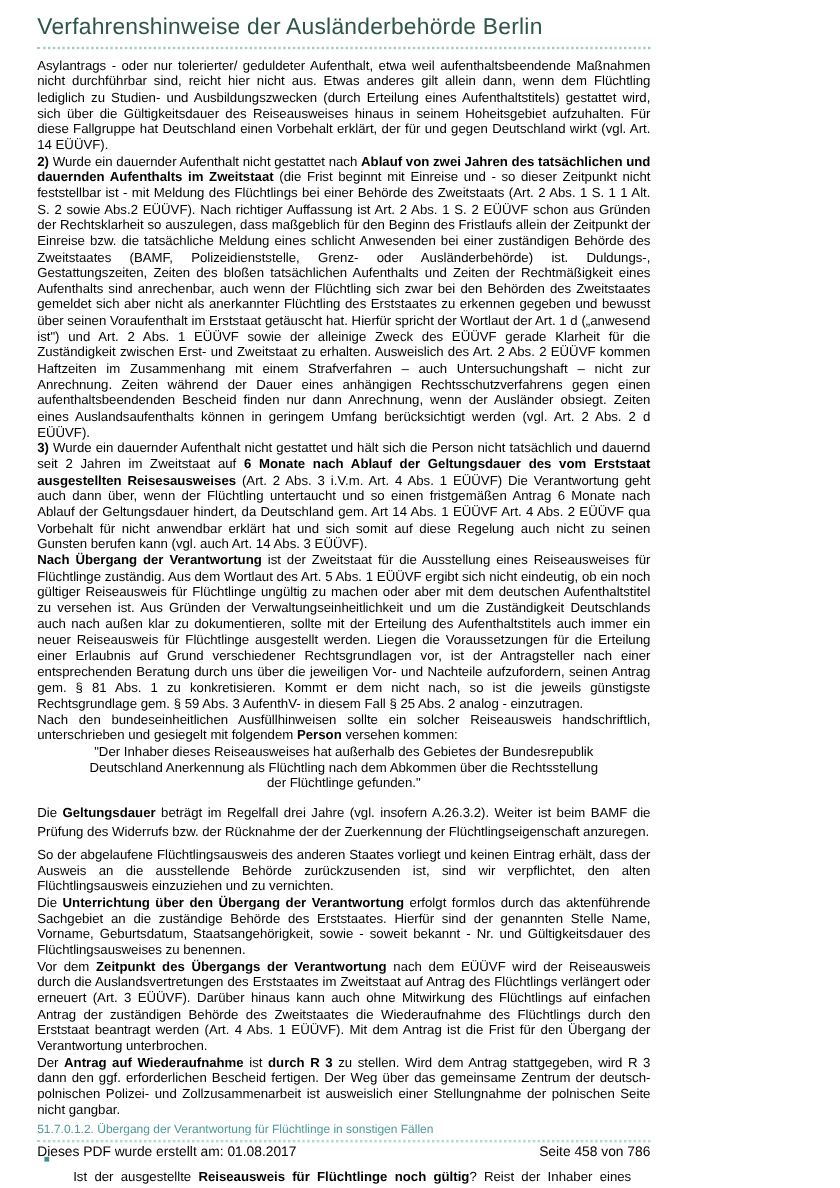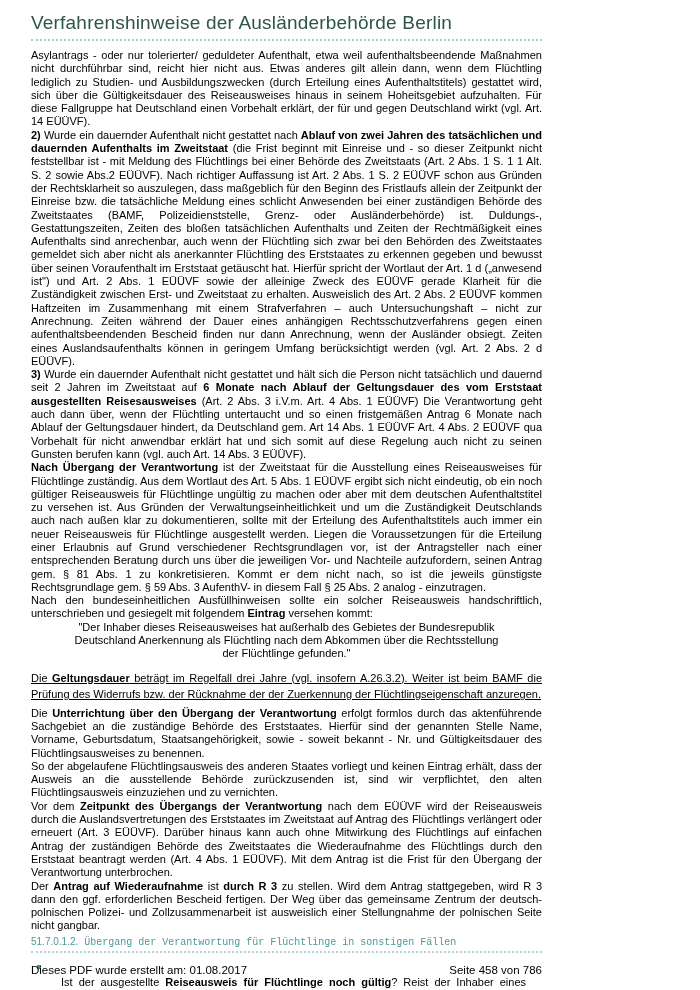--- a/index.html
+++ b/index.html
@@ -3,51 +3,51 @@
 <meta charset="utf-8">
 <style>
   html,body{margin:0;padding:0;background:#ffffff;}
   body{width:700px;height:990px;font-family:"Liberation Sans",sans-serif;color:#000;}
   .page{position:relative;width:572px;height:990px;box-sizing:border-box;padding:8px 30px 0 31px;background:#fff;overflow:hidden;}
   .doc-title{margin:4px 0 5px 0;font-size:19px;font-weight:400;color:#2d554a;letter-spacing:.2px;}
   .rule{height:0;border-top:2px dotted #a5cbc8;margin:0 0 8px 0;}
   .para{margin:0;font-size:11px;line-height:13.3px;text-align:justify;}
   .b{font-weight:bold;}
   .quote{text-align:center;padding:0 42px;}
-  .para.loose{line-height:16.5px;margin-top:9px;text-decoration:underline;}
+  .para.loose{line-height:16.5px;margin-top:9px;}
   .gap-sm{height:4px;}
   .section-head{margin-top:3px;font-size:10px;color:#4f989b;line-height:12px;}
   .section-number{color:#4f989b;cursor:pointer;}
-  .section-label{color:#4f989b;font-family:Liberation Mono, monospace;}
+  .section-label{color:#4f989b;}
   .section-rule{height:0;border-top:2px dotted #b5d4d1;margin:2px 0 3px 0;}
   .bullet-item{display:flex;margin-top:5px;padding-left:6px;}
   .bullet-square{flex:0 0 auto;width:4px;height:4px;background:#3f8f96;margin:7px 4px 0 0;}
   .bullet-text{margin:16px;font-size:11px;line-height:17.6px;text-align:justify;}
-  .footer{position:absolute;left:31px;right:30px;bottom:13px;display:flex;justify-content:space-between;font-size:11.5px;line-height:13px;color:#000;}
+  .footer{position:absolute;left:31px;right:30px;bottom:23px;display:flex;justify-content:space-between;font-size:11.5px;line-height:13px;color:#000;}
 </style>
 </head>
 <body>
 
 <div class="page">
 
   <h1 class="doc-title">Verfahrenshinweise der Ausländerbehörde Berlin</h1>
   <div class="rule"></div>
 
   <div>
     <p class="para"><span>Asylantrags -  oder nur tolerierter/ geduldeter  Aufenthalt, etwa weil aufenthaltsbeendende Maßnahmen nicht durchführbar sind, reicht hier nicht aus. Etwas anderes gilt allein dann, wenn dem Flüchtling lediglich zu Studien- und Ausbildungszwecken (durch Erteilung eines Aufenthaltstitels) gestattet wird, sich über die Gültigkeitsdauer des Reiseausweises hinaus in seinem Hoheitsgebiet aufzuhalten. Für diese Fallgruppe hat Deutschland einen Vorbehalt erklärt, der für und gegen Deutschland wirkt (vgl. Art. 14 EÜÜVF).</span></p>
     <p class="para"><span class="b">2)</span><span> Wurde ein dauernder Aufenthalt nicht gestattet nach </span><span class="b">Ablauf von zwei Jahren des tatsächlichen und dauernden Aufenthalts im Zweitstaat</span><span> (die Frist beginnt mit Einreise und - so dieser Zeitpunkt nicht feststellbar ist - mit Meldung des Flüchtlings bei einer Behörde des Zweitstaats (Art. 2 Abs. 1 S. 1 1 Alt. S. 2 sowie Abs.2 EÜÜVF). Nach richtiger Auffassung ist Art. 2 Abs. 1 S. 2 EÜÜVF schon aus Gründen der Rechtsklarheit so auszulegen, dass maßgeblich für den Beginn des Fristlaufs allein der Zeitpunkt der Einreise bzw. die tatsächliche Meldung eines schlicht Anwesenden bei einer zuständigen Behörde des Zweitstaates (BAMF, Polizeidienststelle, Grenz- oder Ausländerbehörde) ist. Duldungs-, Gestattungszeiten, Zeiten des bloßen tatsächlichen Aufenthalts und Zeiten der Rechtmäßigkeit eines Aufenthalts sind  anrechenbar, auch wenn der Flüchtling sich zwar bei den Behörden des Zweitstaates gemeldet sich aber nicht als anerkannter Flüchtling des Erststaates zu erkennen gegeben und bewusst über seinen Voraufenthalt im Erststaat getäuscht hat. Hierfür spricht der Wortlaut der Art. 1 d („anwesend ist") und Art. 2 Abs. 1 EÜÜVF sowie der alleinige Zweck des EÜÜVF gerade Klarheit für die Zuständigkeit zwischen Erst- und Zweitstaat zu erhalten. Ausweislich des Art. 2 Abs. 2 EÜÜVF kommen Haftzeiten im Zusammenhang mit einem Strafverfahren – auch Untersuchungshaft – nicht zur Anrechnung.  Zeiten während der Dauer eines anhängigen Rechtsschutzverfahrens gegen einen aufenthaltsbeendenden Bescheid  finden nur dann Anrechnung, wenn der Ausländer obsiegt. Zeiten eines Auslandsaufenthalts können in geringem Umfang berücksichtigt werden (vgl. Art. 2 Abs. 2 d EÜÜVF).</span></p>
     <p class="para"><span class="b">3)</span><span> Wurde ein dauernder Aufenthalt nicht gestattet und hält sich die Person nicht tatsächlich und dauernd seit 2 Jahren im Zweitstaat auf </span><span class="b">6 Monate nach Ablauf der Geltungsdauer des vom Erststaat ausgestellten Reisesausweises</span><span> (Art. 2 Abs. 3 i.V.m. Art. 4 Abs. 1 EÜÜVF) Die Verantwortung geht auch dann über, wenn der Flüchtling untertaucht und so einen fristgemäßen Antrag 6 Monate nach Ablauf der Geltungsdauer hindert, da Deutschland gem. Art 14 Abs. 1 EÜÜVF  Art. 4 Abs. 2 EÜÜVF qua Vorbehalt  für nicht anwendbar erklärt hat und sich somit auf diese Regelung auch nicht zu seinen Gunsten berufen kann (vgl. auch Art. 14 Abs. 3 EÜÜVF).</span></p>
     <p class="para"><span class="b">Nach Übergang der Verantwortung</span><span> ist der Zweitstaat für die Ausstellung eines Reiseausweises für Flüchtlinge zuständig. Aus dem Wortlaut des Art. 5 Abs. 1 EÜÜVF ergibt sich nicht eindeutig, ob ein noch gültiger Reiseausweis für Flüchtlinge ungültig zu machen oder aber mit dem deutschen Aufenthaltstitel zu versehen ist. Aus Gründen der Verwaltungseinheitlichkeit und um die Zuständigkeit Deutschlands auch nach außen klar zu dokumentieren, sollte mit der Erteilung des Aufenthaltstitels auch immer ein neuer Reiseausweis für Flüchtlinge ausgestellt werden. Liegen die Voraussetzungen für die Erteilung einer Erlaubnis auf Grund verschiedener Rechtsgrundlagen vor, ist der Antragsteller nach einer entsprechenden Beratung durch uns über die jeweiligen Vor- und Nachteile aufzufordern, seinen Antrag gem. § 81 Abs. 1 zu konkretisieren. Kommt er dem nicht nach, so ist die jeweils günstigste Rechtsgrundlage gem. § 59 Abs. 3 AufenthV- in diesem Fall § 25 Abs. 2 analog - einzutragen.</span></p>
-    <p class="para"><span>Nach den bundeseinheitlichen Ausfüllhinweisen sollte ein solcher Reiseausweis handschriftlich, unterschrieben und gesiegelt mit folgendem </span><span class="b">Eintrag</span><span> versehen kommt:</span></p>
+    <p class="para"><span>Nach den bundeseinheitlichen Ausfüllhinweisen sollte ein solcher Reiseausweis handschriftlich, unterschrieben und gesiegelt mit folgendem </span><span class="b">Person</span><span> versehen kommen:</span></p>
     <p class="para quote">"Der Inhaber dieses Reiseausweises hat außerhalb des Gebietes der Bundesrepublik Deutschland Anerkennung als Flüchtling nach dem Abkommen über die Rechtsstellung der Flüchtlinge gefunden."</p>
 
     <p class="para loose"><span>Die </span><span class="b">Geltungsdauer</span><span> beträgt im Regelfall  drei Jahre (vgl. insofern A.26.3.2). Weiter ist beim BAMF die Prüfung des Widerrufs bzw. der Rücknahme der der Zuerkennung der Flüchtlingseigenschaft anzuregen.</span></p>
     <div class="gap-sm"></div>
+    <p class="para"><span>So der abgelaufene Flüchtlingsausweis des anderen Staates vorliegt und keinen Eintrag erhält, dass der Ausweis an die ausstellende Behörde zurückzusenden ist, sind wir verpflichtet, den alten Flüchtlingsausweis einzuziehen und zu vernichten.</span></p>
     <p class="para"><span>Die </span><span class="b">Unterrichtung über den Übergang der Verantwortung</span><span> erfolgt formlos durch das aktenführende Sachgebiet an die zuständige Behörde des Erststaates. Hierfür sind der genannten Stelle Name, Vorname, Geburtsdatum, Staatsangehörigkeit, sowie - soweit bekannt - Nr. und Gültigkeitsdauer des Flüchtlingsausweises zu benennen.</span></p>
-    <p class="para"><span>So der abgelaufene Flüchtlingsausweis des anderen Staates vorliegt und keinen Eintrag erhält, dass der Ausweis an die ausstellende Behörde zurückzusenden ist, sind wir verpflichtet, den alten Flüchtlingsausweis einzuziehen und zu vernichten.</span></p>
     <p class="para"><span>Vor dem  </span><span class="b">Zeitpunkt des Übergangs der Verantwortung</span><span> nach dem EÜÜVF wird der Reiseausweis durch die Auslandsvertretungen des Erststaates im Zweitstaat auf Antrag des Flüchtlings verlängert oder erneuert (Art. 3 EÜÜVF). Darüber hinaus kann auch ohne Mitwirkung des Flüchtlings auf einfachen Antrag der zuständigen Behörde des Zweitstaates die Wiederaufnahme des Flüchtlings durch den Erststaat beantragt werden (Art. 4 Abs. 1 EÜÜVF). Mit dem Antrag ist die Frist für den Übergang der Verantwortung unterbrochen.</span></p>
     <p class="para"><span>Der </span><span class="b">Antrag auf Wiederaufnahme</span><span> ist  </span><span class="b">durch R 3</span><span> zu stellen.  Wird dem Antrag stattgegeben, wird R 3 dann den ggf. erforderlichen Bescheid fertigen. Der Weg über das gemeinsame Zentrum der deutsch- polnischen Polizei- und Zollzusammenarbeit ist ausweislich einer Stellungnahme der polnischen Seite nicht gangbar.</span></p>
 
     <div class="section-head">
       <a class="section-number">51.7.0.1.2.</a><span class="section-label"> Übergang der Verantwortung für Flüchtlinge in sonstigen Fällen</span>
     </div>
     <div class="section-rule"></div>
 
 
     <div class="bullet-item">

